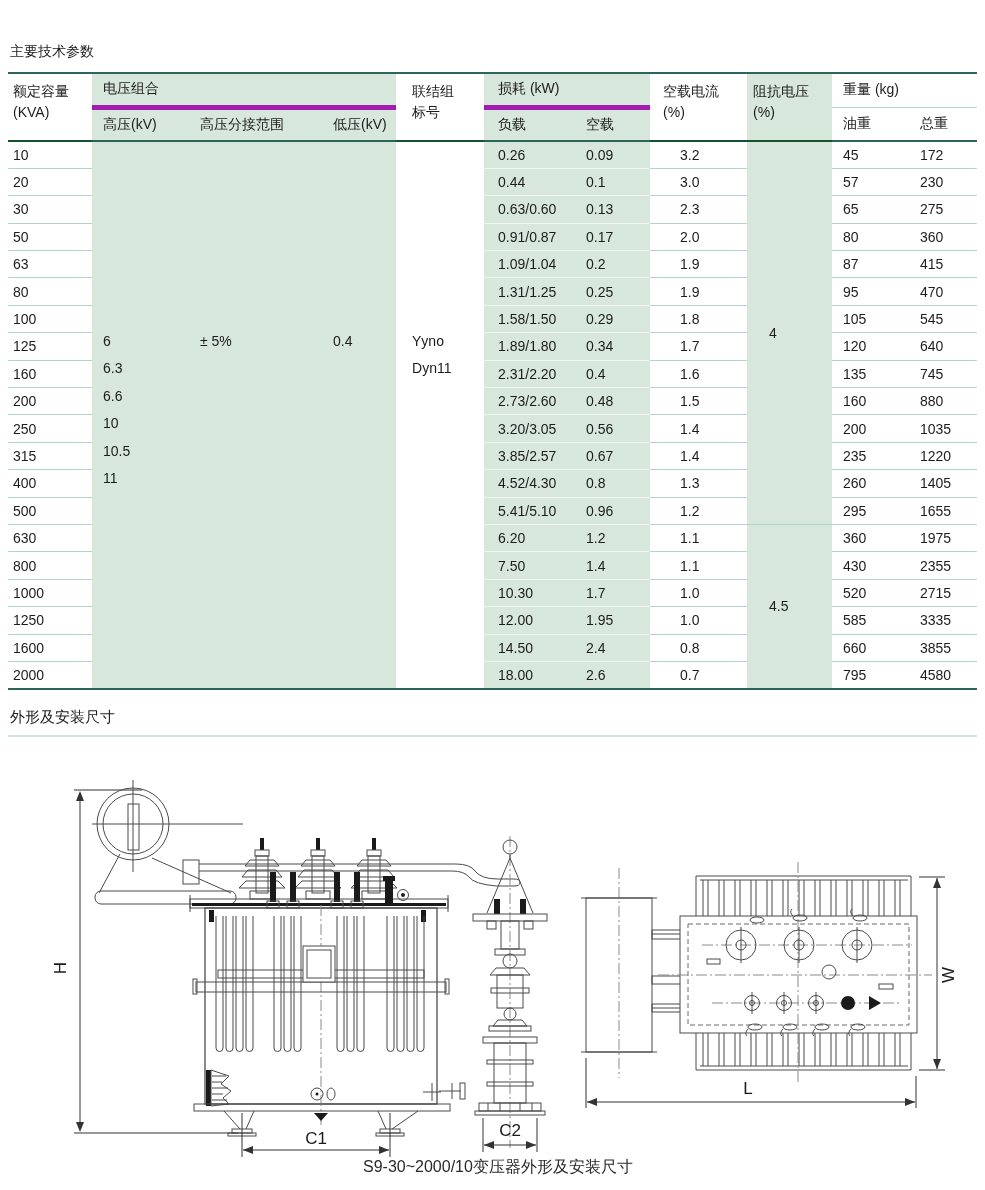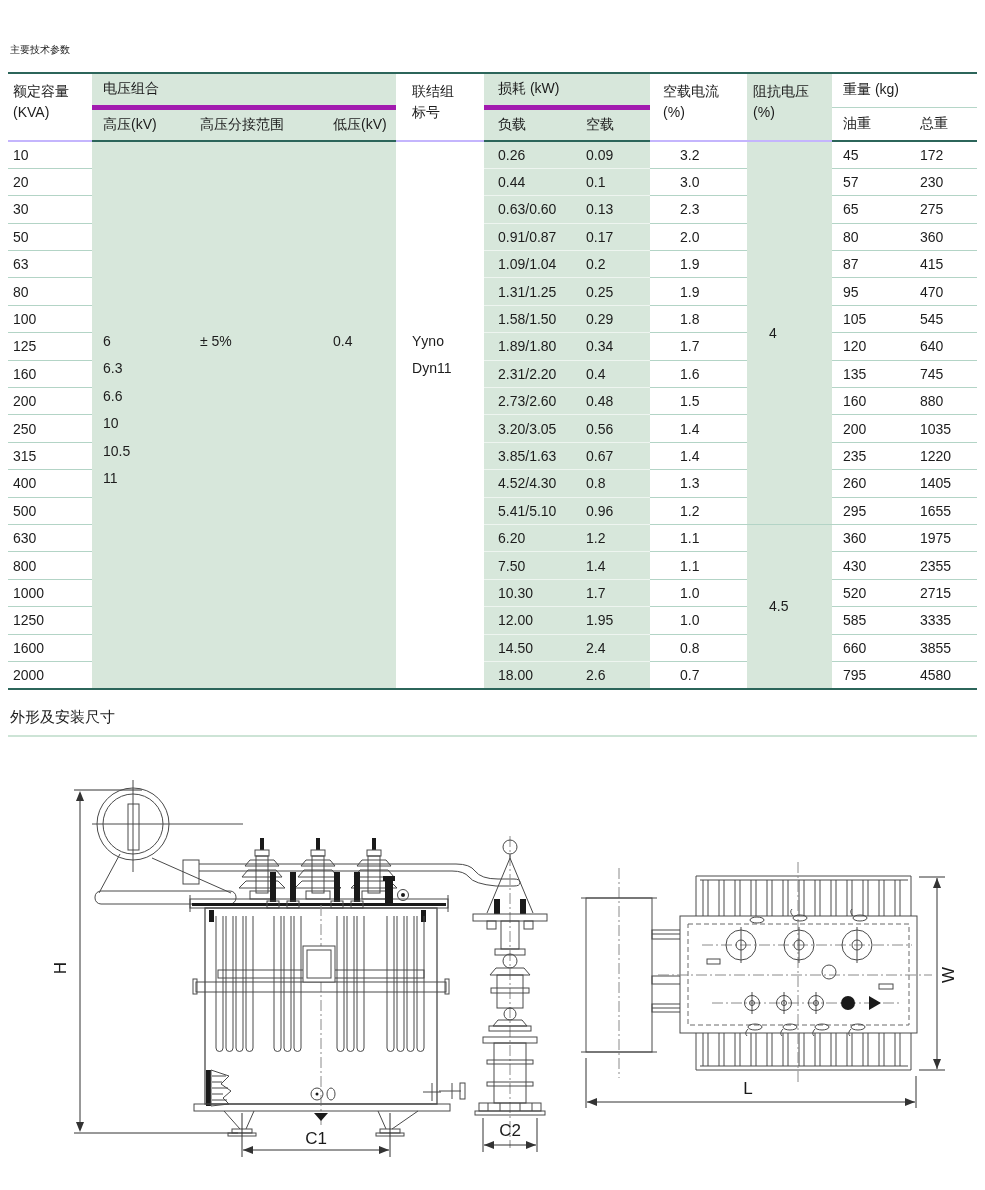--- a/index.html
+++ b/index.html
@@ -1,27 +1,27 @@
 <!DOCTYPE html>
 <html><head>
 <meta charset="utf-8">
 <style>
   html,body{margin:0;padding:0;background:#fff;}
   body{font-family:"Liberation Sans","DejaVu Sans",sans-serif;color:#1c1c1c;}
   .page{position:relative;width:985px;height:1190px;background:#fff;overflow:hidden;}
   .title{position:absolute;left:9px;top:6px;font-size:23px;font-weight:bold;letter-spacing:.5px;white-space:nowrap;}
-  .subtitle{position:absolute;left:10px;top:43px;font-size:10px;}
+  .subtitle{position:absolute;left:10px;top:43px;font-size:14px;}
   .tblwrap{position:absolute;left:8px;top:72px;width:969px;}
   table{border-collapse:collapse;table-layout:fixed;width:969px;
         border-top:2px solid #2c655a;border-bottom:2px solid #2c655a;}
   th,td{font-weight:normal;font-size:14px;text-align:left;padding:0;overflow:hidden;white-space:nowrap;}
   thead tr.h1{height:34px;}
   thead tr.h2{height:34px;}
   thead th{vertical-align:middle;}
-  th.span2{vertical-align:top;padding-top:7px;line-height:21px;border-bottom:2px solid #c4b5fd;}
+  th.span2{vertical-align:top;padding-top:7px;line-height:21px;border-bottom:2px solid #14532d;}
   tr.h2 th{border-bottom:2px solid #2c655a;}
   th.grp{border-bottom:5px solid #a21caf;}
   th.grpw{border-bottom:1px solid #b5d6c8;}
   .g{background:#d7e7db;}
   .w{background:#fff;}
   tbody tr{height:27.4px;margin-left:24px;}
   tbody td{border-bottom:1px solid #b3d4c6;vertical-align:middle;}
   tbody td.g{border-bottom:1px solid #eef5f0;}
   tbody td.mg{border-bottom:0;vertical-align:top;}
   tbody td.mid{vertical-align:middle;border-bottom:0;}
@@ -214,21 +214,21 @@
           <tr>
             <td class="c1 w">250</td>
             <td class="c6 g">3.20/3.05</td>
             <td class="c7 g">0.56</td>
             <td class="c8 w">1.4</td>
             <td class="c10 w">200</td>
             <td class="c11 w">1035</td>
           </tr>
           <tr>
             <td class="c1 w">315</td>
-            <td class="c6 g">3.85/1.63</td>
+            <td class="c6 g">3.85/2.57</td>
             <td class="c7 g">0.67</td>
             <td class="c8 w">1.4</td>
             <td class="c10 w">235</td>
             <td class="c11 w">1220</td>
           </tr>
           <tr>
             <td class="c1 w">400</td>
             <td class="c6 g">4.52/4.30</td>
             <td class="c7 g">0.8</td>
             <td class="c8 w">1.3</td>
@@ -609,13 +609,14 @@
 
       <line class="dim" x1="586" y1="1058" x2="586" y2="1108"></line>
       <line class="dim" x1="916" y1="1076" x2="916" y2="1108"></line>
       <line class="dim" x1="587" y1="1102" x2="915" y2="1102"></line>
       <polygon class="ah" points="597,1098 597,1106 587,1102"></polygon>
       <polygon class="ah" points="905,1098 905,1106 915,1102"></polygon>
       <text class="dl" x="748" y="1094" text-anchor="middle">L</text>
     </g>
   </svg>
 
+  <div class="caption">S9-30~2000/10变压器外形及安装尺寸</div>
 </div>
 
 </body></html>

